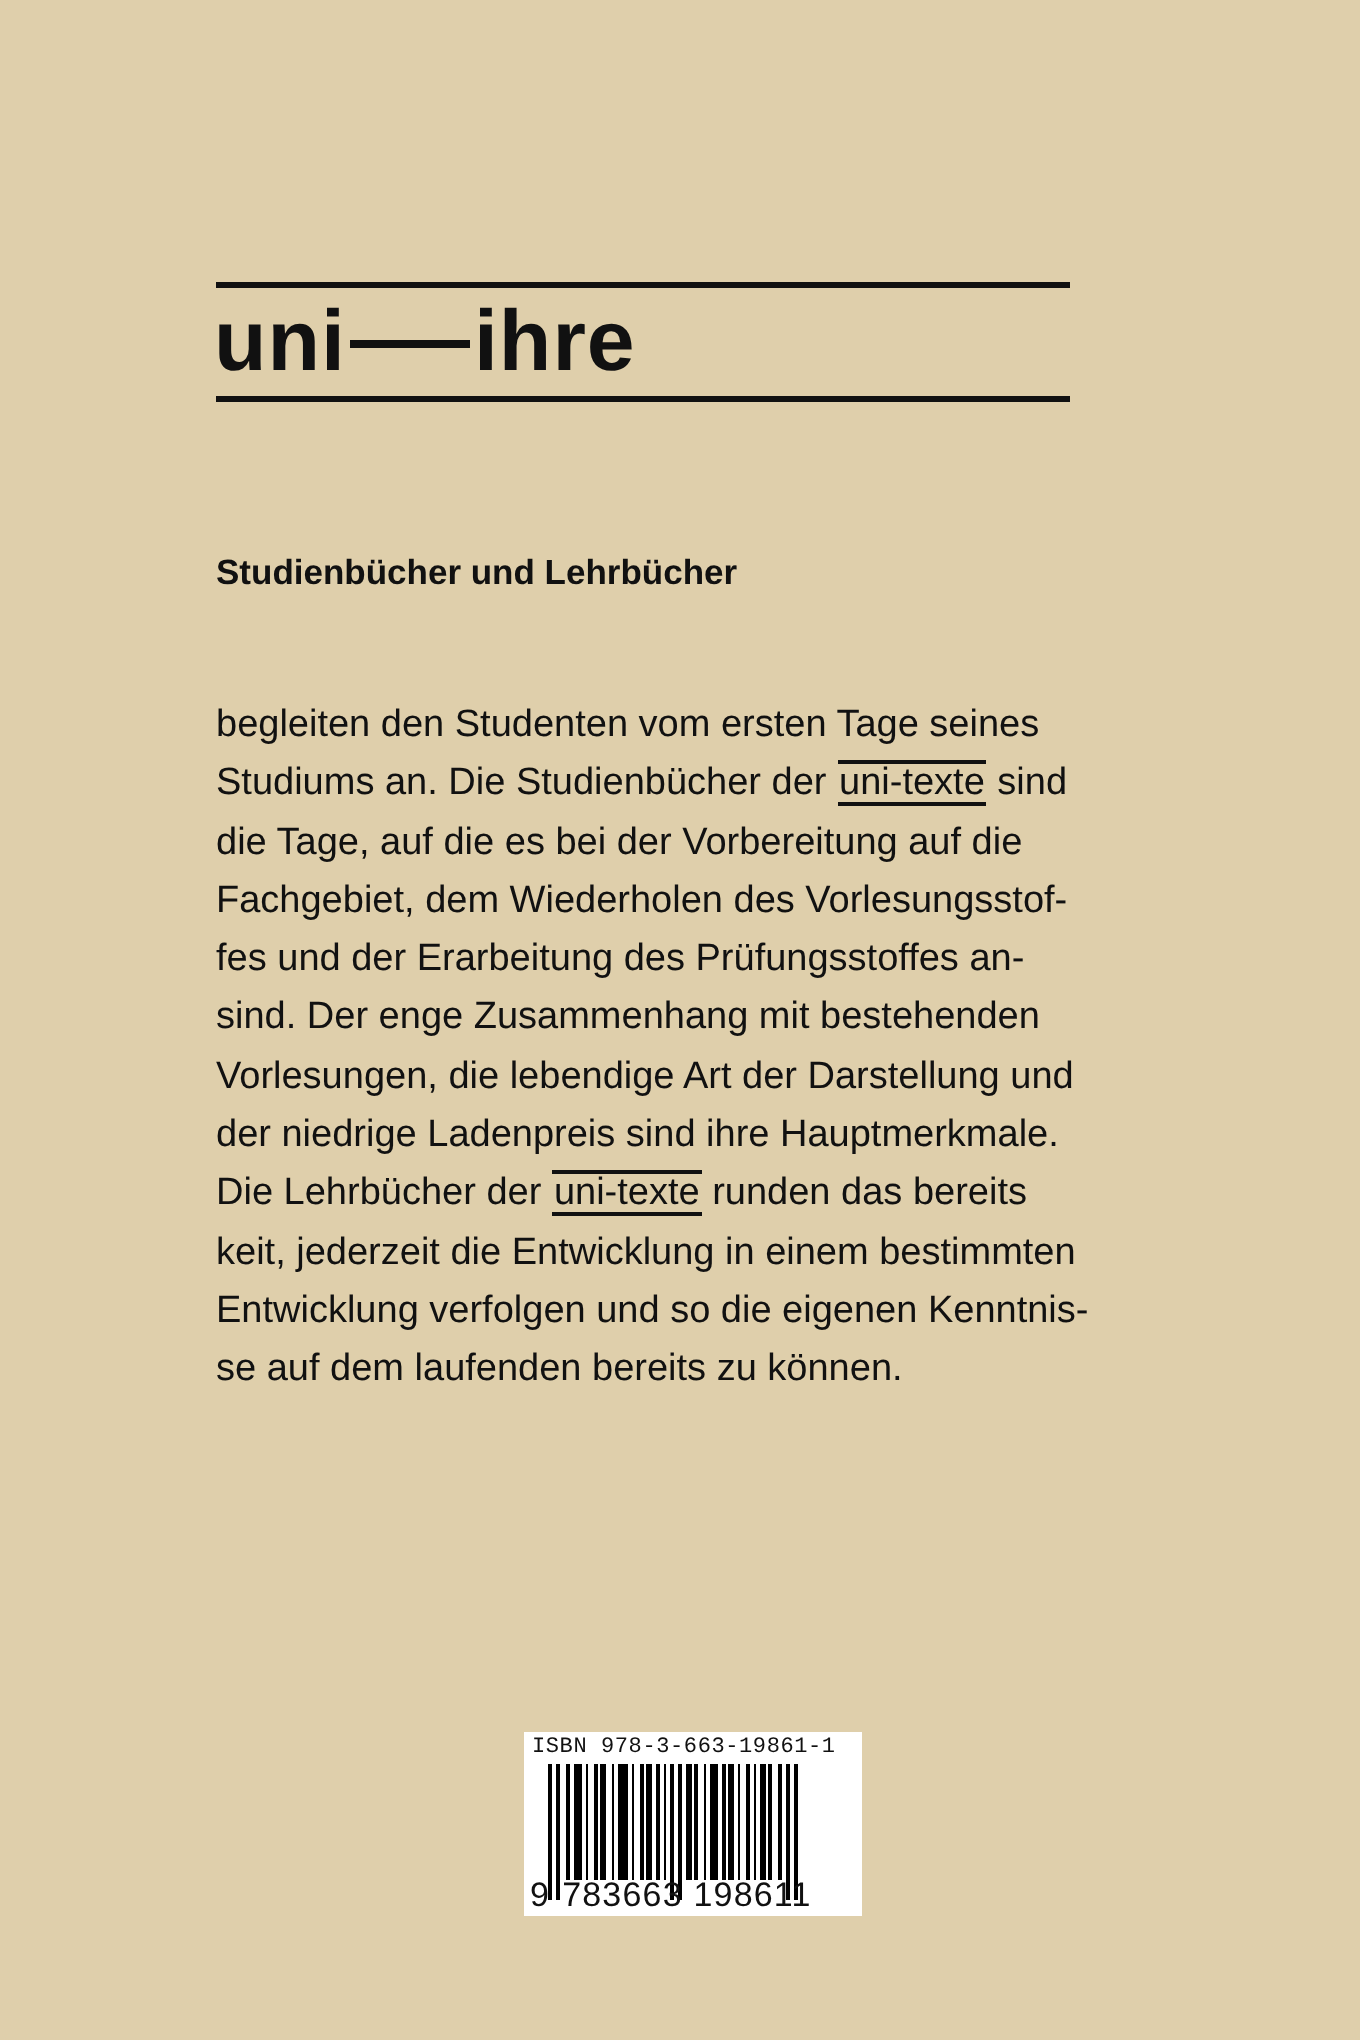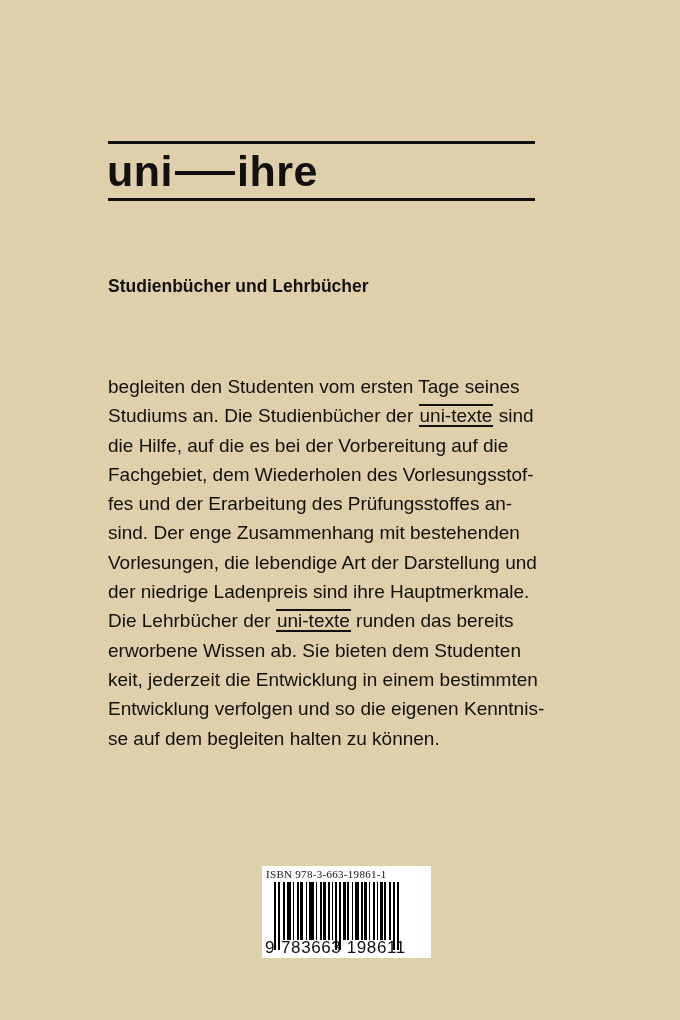--- a/index.html
+++ b/index.html
@@ -48,21 +48,21 @@
       position: absolute;
       left: 108px;
       top: 276px;
       font-size: 17.5px;
       font-weight: bold;
       white-space: nowrap;
     }
     .body-text {
       position: absolute;
       left: 108px;
-      top: 372px;
+      top: 348px;
       width: 460px;
     }
     .line {
       font-size: 19px;
       line-height: 29.3px;
       white-space: nowrap;
     }
     .ut {
       display: inline-block;
       border-top: 2px solid #111;
@@ -75,21 +75,21 @@
       left: 262px;
       top: 866px;
       width: 169px;
       height: 92px;
       background: #fff;
     }
     .isbn-text {
       position: absolute;
       left: 4px;
       top: 2px;
-      font-family: Liberation Serif, serif;
+      font-family: Liberation Mono, monospace;
       font-size: 11px;
       letter-spacing: 0.3px;
       white-space: nowrap;
     }
     .bars {
       position: absolute;
       left: 12px;
       top: 16px;
       width: 150px;
       height: 58px;
@@ -118,31 +118,30 @@
   <div class="logo">
     <span>uni</span><span class="dash"></span><span>ihre</span>
   </div>
   <div class="rule bottom"></div>
 
   <div class="subtitle">Studienbücher und Lehrbücher</div>
 
   <div class="body-text">
     <div class="line"><span>begleiten den Studenten vom ersten Tage seines</span></div>
     <div class="line"><span>Studiums an. Die Studienbücher der </span><span class="ut">uni-texte</span><span> sind</span></div>
-    <div class="line"><span>die Hilfe, auf die es bei der Vorbereitung auf die</span></div>
+    <div class="line"><span>die Tage, auf die es bei der Vorbereitung auf die</span></div>
     <div class="line"><span>Fachgebiet, dem Wiederholen des Vorlesungsstof-</span></div>
     <div class="line"><span>fes und der Erarbeitung des Prüfungsstoffes an-</span></div>
     <div class="line"><span>sind. Der enge Zusammenhang mit bestehenden</span></div>
     <div class="line"><span>Vorlesungen, die lebendige Art der Darstellung und</span></div>
     <div class="line"><span>der niedrige Ladenpreis sind ihre Hauptmerkmale.</span></div>
     <div class="line"><span>Die Lehrbücher der </span><span class="ut">uni-texte</span><span> runden das bereits</span></div>
-    <div class="line"><span>erworbene Wissen ab. Sie bieten dem Studenten</span></div>
     <div class="line"><span>keit, jederzeit die Entwicklung in einem bestimmten</span></div>
     <div class="line"><span>Entwicklung verfolgen und so die eigenen Kenntnis-</span></div>
-    <div class="line"><span>se auf dem begleiten halten zu können.</span></div>
+    <div class="line"><span>se auf dem laufenden bereits zu können.</span></div>
   </div>
 
   <div class="barcode-box">
     <div class="isbn-text">ISBN 978-3-663-19861-1</div>
     <div class="bars">
       <div class="bar guard" style="width:2px"></div>
         <div class="gap" style="width:2px"></div>
         <div class="bar guard" style="width:2px"></div>
       <div class="gap" style="width:3px"></div>
         <div class="bar" style="width:2px"></div>

